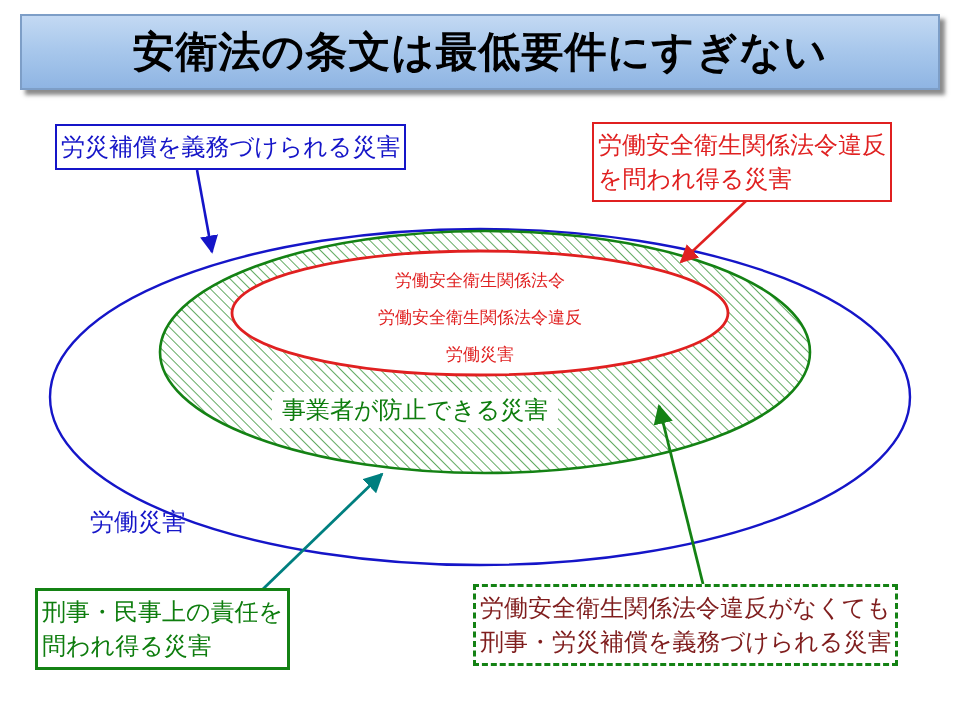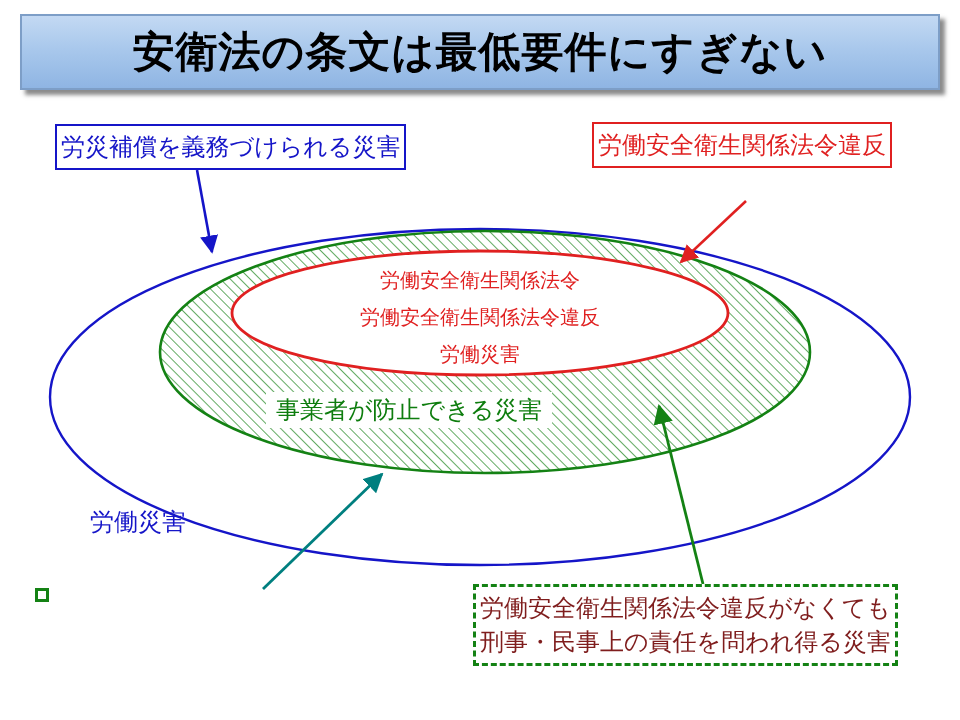--- a/index.html
+++ b/index.html
@@ -51,26 +51,26 @@
   .callout.red   { border: 2px solid #e02020; color: #e02020; }
   .callout.green { border: 3px solid #148214; color: #0e7d0e; }
   .callout.green-dashed { border: 3px dashed #148214; color: #7f1d1d; }
   .inner-red-text {
     position: absolute;
     left: 280px;
     top: 262px;
     width: 400px;
     text-align: center;
     color: #e02020;
-    font-size: 20px;
+    font-size: 17px;
     line-height: 37px;
   }
   .green-region-label {
     position: absolute;
-    left: 266px;
+    left: 272px;
     top: 392px;
     background: #ffffff;
     color: #0e7d0e;
     font-size: 24px;
     padding: 2px 10px;
     white-space: nowrap;
   }
   .outer-region-label {
     position: absolute;
     left: 90px;
@@ -119,33 +119,36 @@
     <line x1="263" y1="589" x2="382" y2="474" stroke="#007f7f" stroke-width="2.8" marker-end="url(#ah-teal)"></line>
     <line x1="703" y1="584" x2="659" y2="406" stroke="#148214" stroke-width="2.8" marker-end="url(#ah-green)"></line>
   </svg>
 
   <div class="callout blue" style="left:55px; top:124px;">
     <div>労災補償を義務づけられる災害</div>
   </div>
 
   <div class="callout red" style="left:592px; top:122px;">
     <div>労働安全衛生関係法令違反</div>
+    <div>を問われ得る災害</div>
   </div>
 
   <div class="inner-red-text">
     <div>労働安全衛生関係法令</div>
     <div>労働安全衛生関係法令違反</div>
     <div>労働災害</div>
   </div>
 
   <div class="green-region-label">事業者が防止できる災害</div>
 
   <div class="outer-region-label">労働災害</div>
 
   <div class="callout green" style="left:35px; top:588px;">
+    <div>刑事・民事上の責任を</div>
+    <div>問われ得る災害</div>
   </div>
 
   <div class="callout green-dashed" style="left:473px; top:584px;">
     <div>労働安全衛生関係法令違反がなくても</div>
-    <div>刑事・民事上の責任を問われ得る災害</div>
+    <div>刑事・労災補償を義務づけられる災害</div>
   </div>
 
 </div>
 
 </body></html>

